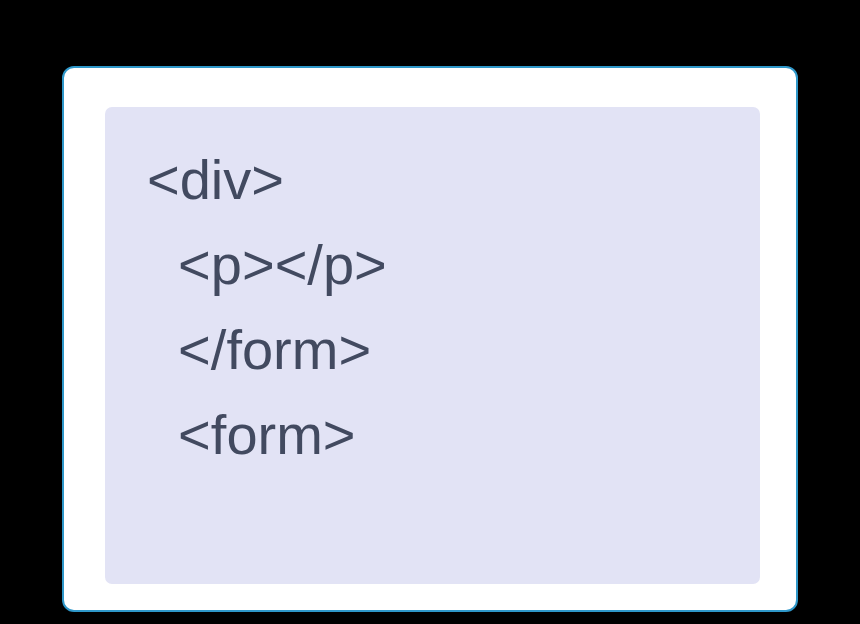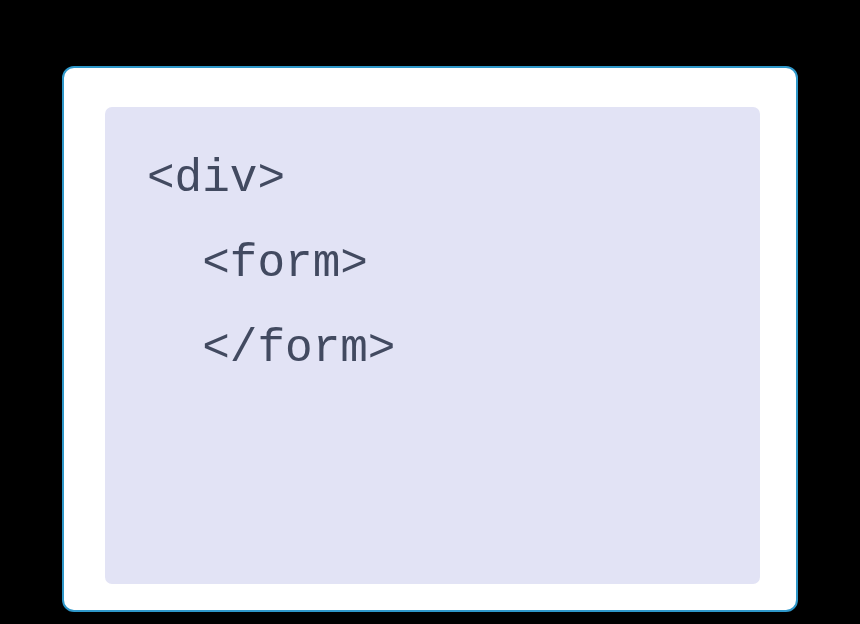--- a/index.html
+++ b/index.html
@@ -28,30 +28,31 @@
     left: 41px;
     top: 39px;
     width: 655px;
     height: 477px;
     background: var(--code_bg, #e2e3f5);
     border-radius: 7px;
     padding: 30px 0 0 42px;
     overflow: hidden;
   }
   .code-line {
-    font-family: Liberation Mono, monospace;
-    font-size: 46px;
+    font-family: Liberation Sans, sans-serif;
+    font-size: 56px;
     line-height: 85px;
     letter-spacing: 0;
     color: var(--code_text, #424a60);
     white-space: pre;
   }
 </style>
 </head>
 <body>
 
 <div class="card">
   <div class="code-block">
     <div class="code-line">&lt;div&gt;</div>
+    <div class="code-line">  &lt;p&gt;&lt;/p&gt;</div>
+    <div class="code-line">  &lt;/form&gt;</div>
     <div class="code-line">  &lt;form&gt;</div>
-    <div class="code-line">  &lt;/form&gt;</div>
   </div>
 </div>
 
 </body></html>

